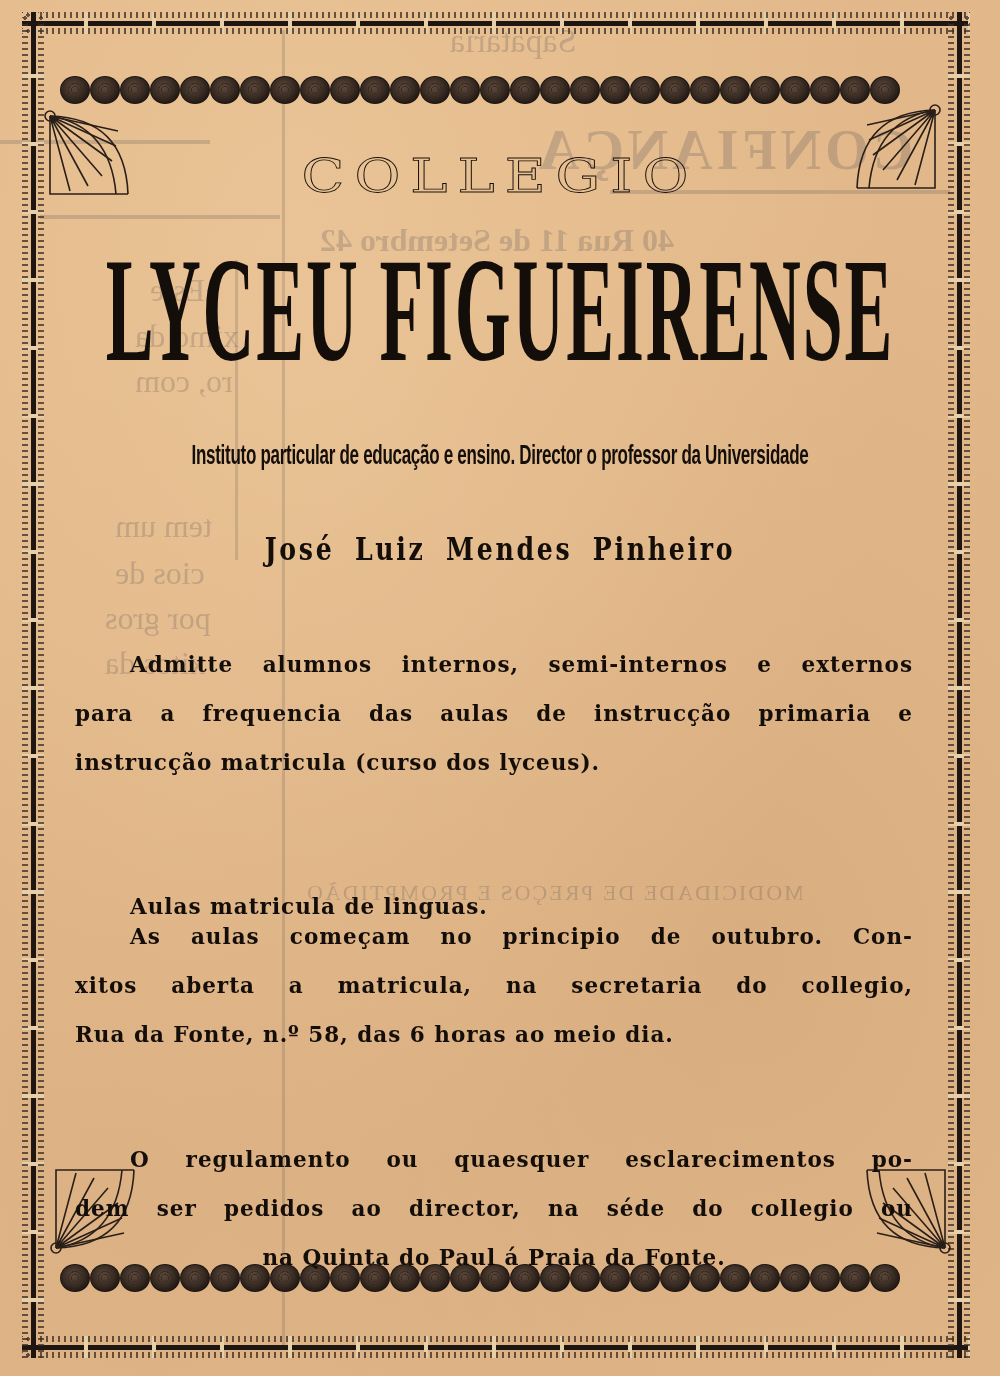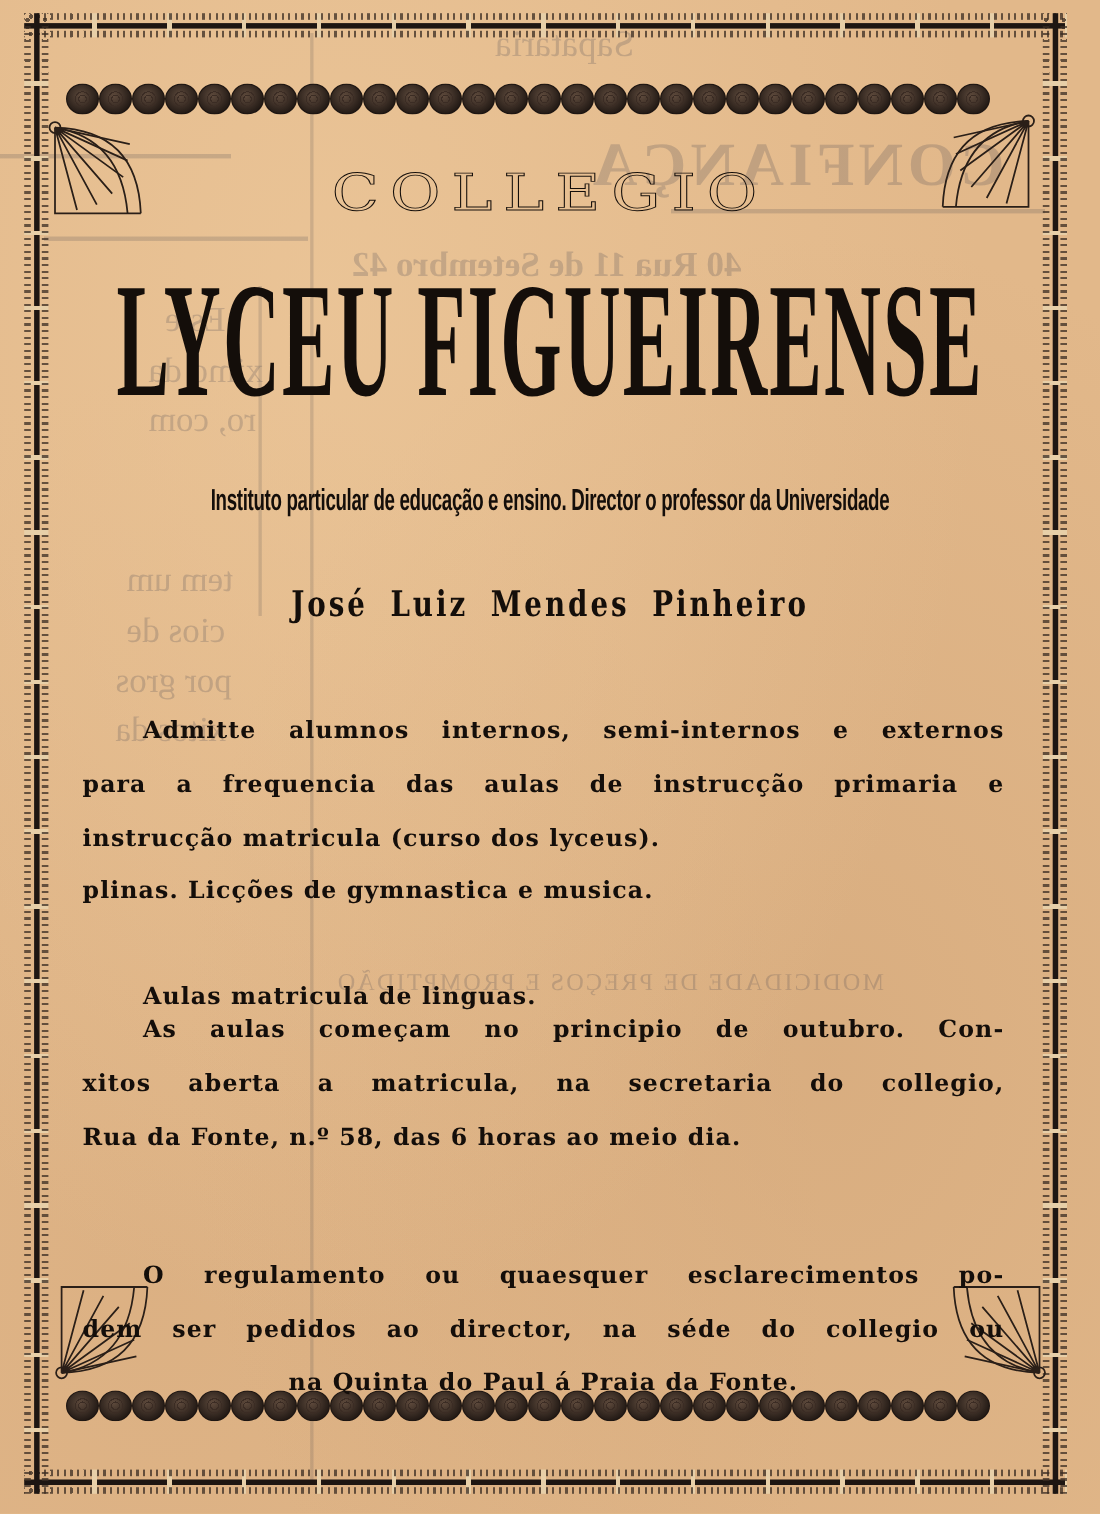--- a/index.html
+++ b/index.html
@@ -256,21 +256,20 @@
   <div class="subtitle">Instituto particular de educação e ensino. Director o professor da Universidade</div>
   <div class="director-name">José Luiz Mendes Pinheiro</div>
 
   <div class="body-block" style="top:640px;">
     <span class="body-line indent">Admitte alumnos internos, semi-internos e externos</span>
     <span class="body-line">para a frequencia das aulas de instrucção primaria e</span>
     <span class="body-line last">instrucção matricula (curso dos lyceus).</span>
   </div>
 
   <div class="body-block" style="top:785px;">
-    <span class="body-line last">plinas. Licções de gymnastica e musica.</span>
   </div>
 
   <div class="body-block" style="top:882px;">
     <span class="body-line indent last">Aulas matricula de linguas.</span>
   </div>
 
   <div class="body-block" style="top:912px;">
     <span class="body-line indent">As aulas começam no principio de outubro. Con-</span>
     <span class="body-line">xitos aberta a matricula, na secretaria do collegio,</span>
     <span class="body-line last">Rua da Fonte, n.º 58, das 6 horas ao meio dia.</span>

